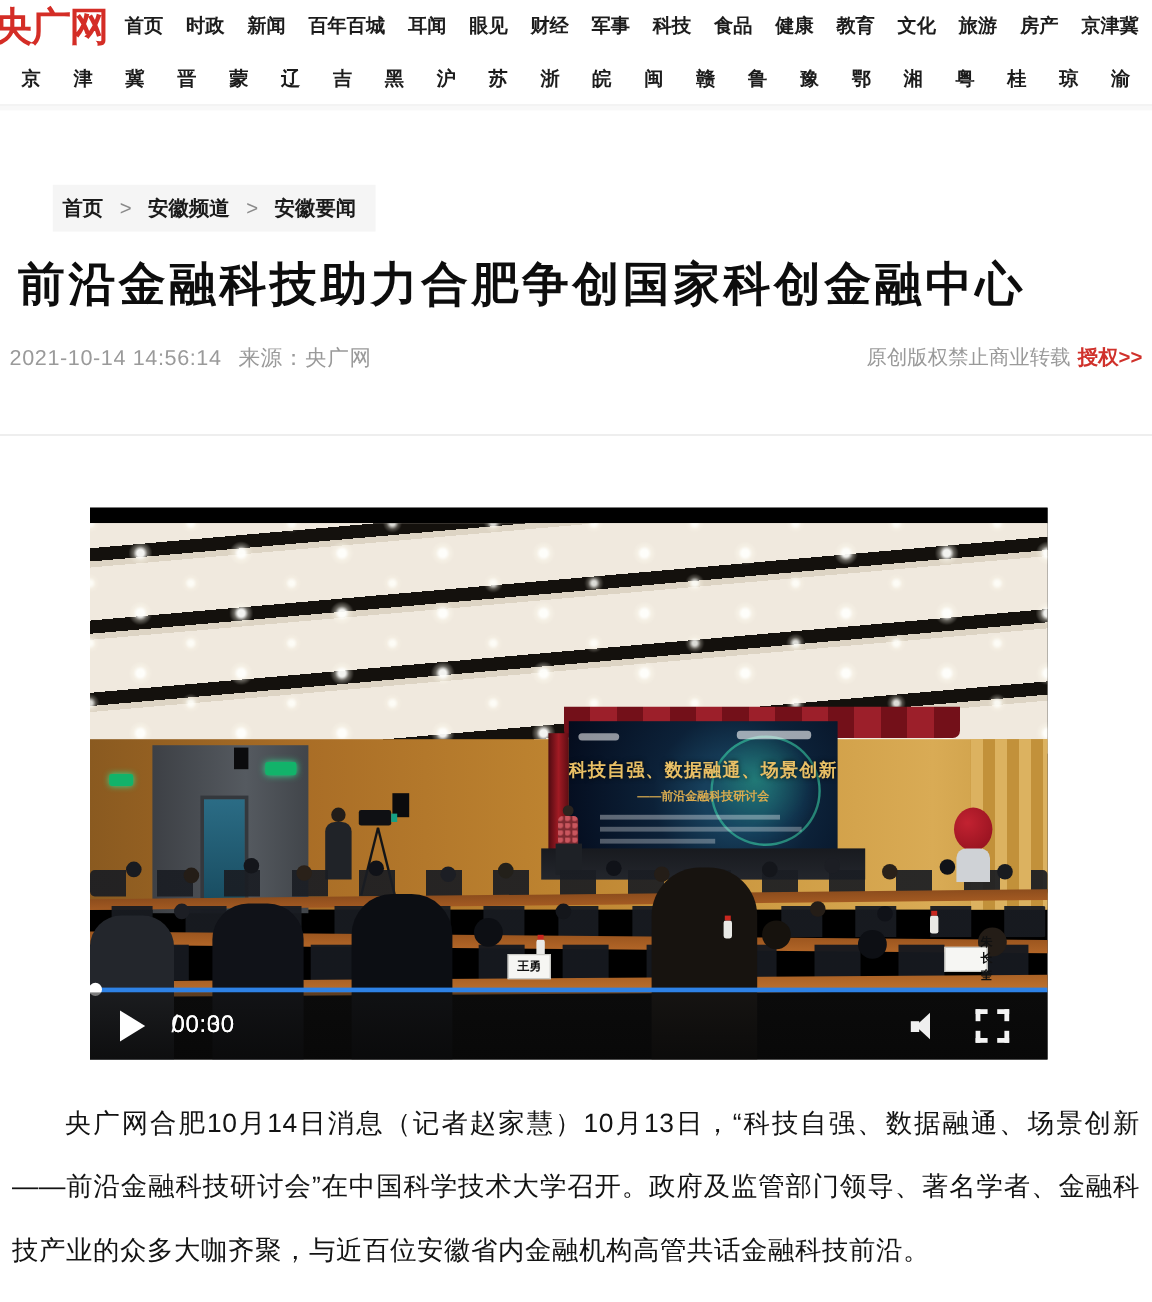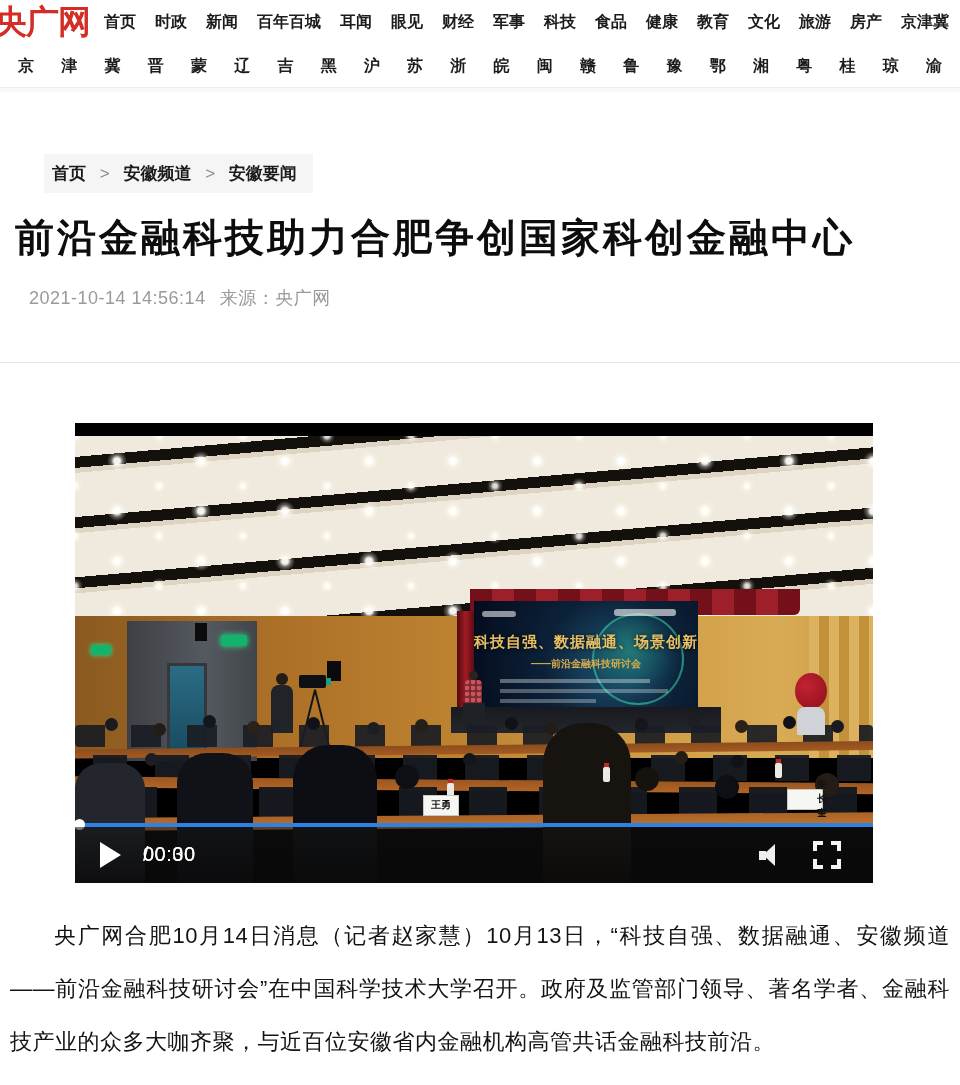--- a/index.html
+++ b/index.html
@@ -15,21 +15,21 @@
   .regionbar a { font-size:16px; font-weight:700; color:#1c1c1c; text-decoration:none; cursor:pointer; }
 
   
   .crumbwrap { margin-top:66px; }
   .crumbs { display:inline-block; background:#f5f5f5; padding:8px 16px 8px 8px; font-size:17px; font-weight:700; color:#1b1b1b;margin-left:44px; }
   .crumbs a { color:#1b1b1b; text-decoration:none; cursor:pointer; }
   .crumb-sep { color:#8a8a8a; margin:0 9px; font-weight:400; }
 
   
   .title { margin:16px 15px 0; max-width:872px; font-size:39px; line-height:1.5; font-weight:700; color:#0d0d0d; letter-spacing:3px; }
-  .meta { display:flex; justify-content:space-between; align-items:center; margin:18px 29px 0; }
+  .meta { display:flex; justify-content:space-between; align-items:center; margin:18px 8px 0; }
   .meta-left { font-size:18px; color:#9a9a9a; letter-spacing:0.5px; }
   .meta-left .src { margin-left:14px; }
   .meta-right { font-size:17px; color:#9a9a9a; }
   .meta-right .auth { color:#d0312b; font-weight:700; text-decoration:none; margin-left:6px; cursor:pointer; }
   .rule { border-bottom:1px solid #e3e3e3; margin-top:52px; }
 
   
   .video { position:relative; width:798px; height:460px; margin:60px 0 0 75px; background:#000; overflow:hidden; cursor:pointer; }
   .video * { position:absolute; }
   .v-top { left:0; top:0; width:100%; height:13px; background:#000; }
@@ -186,20 +186,23 @@
     <a>安徽要闻</a>
   </div>
 </div>
 
 <h1 class="title">前沿金融科技助力合肥争创国家科创金融中心</h1>
 
 <div class="meta">
   <div class="meta-left">
     <span>2021-10-14 14:56:14</span><span class="src">来源：央广网</span>
   </div>
+  <div class="meta-right">
+    <span>原创版权禁止商业转载</span><a class="auth">授权&gt;&gt;</a>
+  </div>
 </div>
 
 <div class="rule"></div>
 
 <div class="video">
 
   <div class="v-top"></div>
   <div class="v-ceiling"></div>
   <div class="v-wall"></div>
   <div class="v-wall-right"></div>
@@ -261,13 +264,13 @@
     <div class="v-vol"></div>
     <div class="v-fs">
       <span class="tl"></span>
         <span class="tr"></span>
         <span class="bl"></span>
         <span class="br"></span>
     </div>
   </div>
 </div>
 
-<p class="story">央广网合肥10月14日消息（记者赵家慧）10月13日，“科技自强、数据融通、安徽频道——前沿金融科技研讨会”在中国科学技术大学召开。政府及监管部门领导、著名学者、金融科技产业的众多大咖齐聚，与近百位安徽省内金融机构高管共话金融科技前沿。</p>
+<p class="story">央广网合肥10月14日消息（记者赵家慧）10月13日，“科技自强、数据融通、场景创新——前沿金融科技研讨会”在中国科学技术大学召开。政府及监管部门领导、著名学者、金融科技产业的众多大咖齐聚，与近百位安徽省内金融机构高管共话金融科技前沿。</p>
 
 </body></html>

